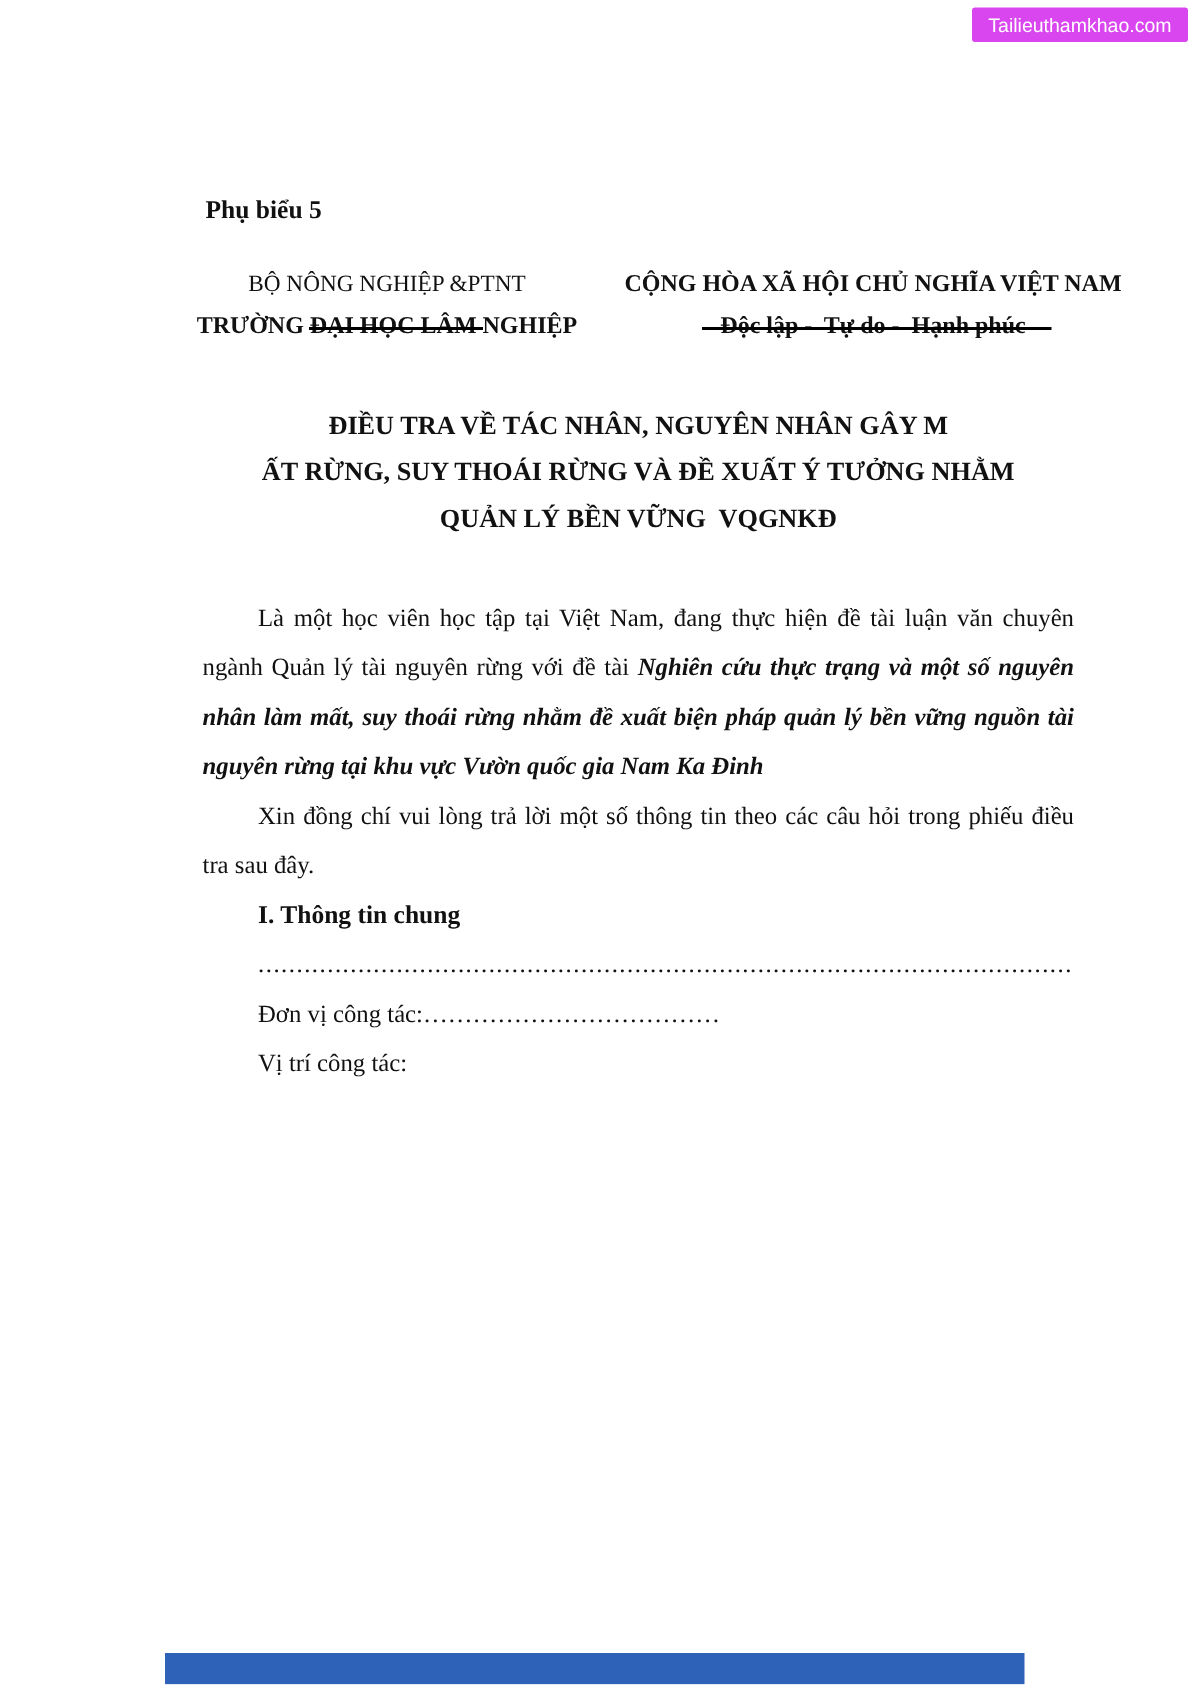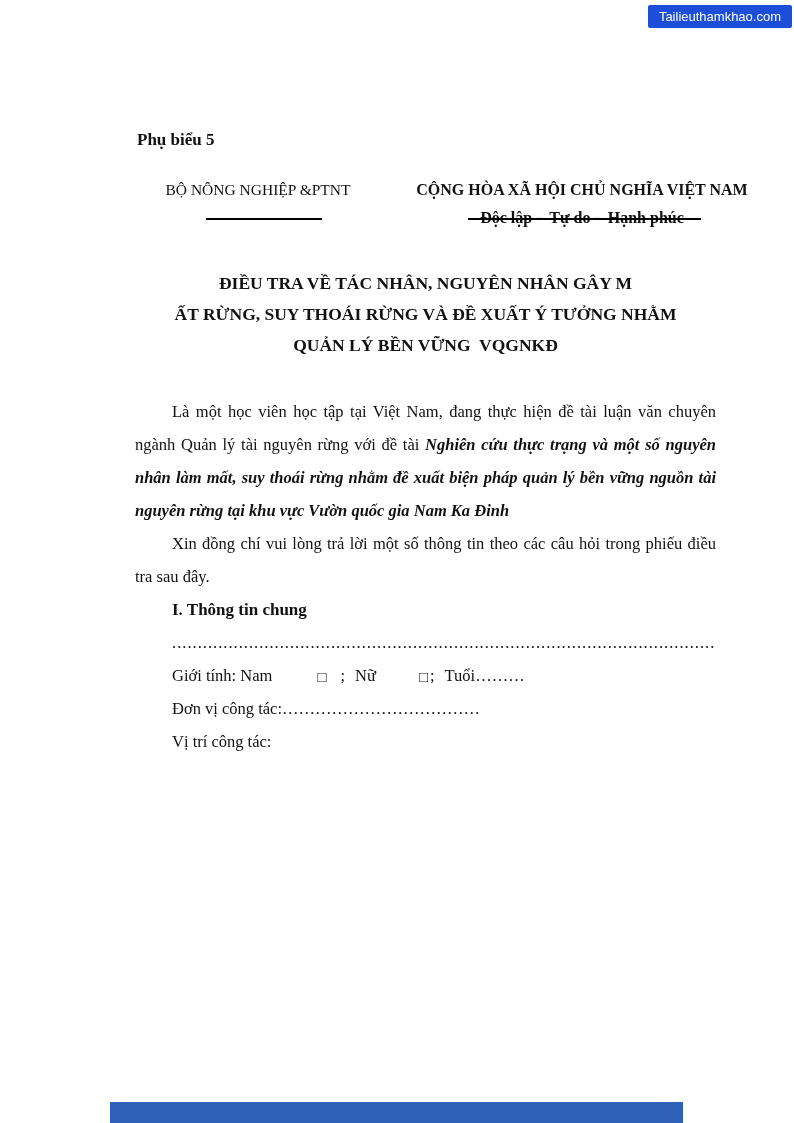--- a/index.html
+++ b/index.html
@@ -10,21 +10,21 @@
     background: #ffffff;
     overflow: hidden;
     font-family: "Liberation Serif", "DejaVu Serif", serif;
     color: #111111;
   }
   .abs { position: absolute; }
 
   
   .wm-badge {
     top: 5px; right: 2px;
-    background: #1d4ed8;
+    background: #d946ef;
     color: #ffffff;
     font-family: "Liberation Sans", sans-serif;
     font-size: 13px;
     line-height: 17px;
     padding: 3px 11px;
     border-radius: 2px;
   }
 
   
   .appendix { top: 130px; left: 137px; font-size: 17px; font-weight: bold; }
@@ -71,20 +71,21 @@
 </head>
 <body>
 
 <div class="page">
 
   <div class="abs wm-badge">Tailieuthamkhao.com</div>
 
   <div class="abs appendix">Phụ biểu 5</div>
 
   <div class="abs hdr hdr-left1">BỘ NÔNG NGHIỆP &amp;PTNT</div>
+  <div class="abs hdr hdr-left2">TRƯỜNG ĐẠI HỌC LÂM NGHIỆP</div>
   <div class="abs rule rule-left"></div>
 
   <div class="abs hdr hdr-right1">CỘNG HÒA XÃ HỘI CHỦ NGHĨA VIỆT NAM</div>
   <div class="abs hdr hdr-right2">Độc lập -  Tự do -  Hạnh phúc</div>
   <div class="abs rule rule-right"></div>
 
   <div class="abs title-block">
     <div class="title-line">ĐIỀU TRA VỀ TÁC NHÂN, NGUYÊN NHÂN GÂY M</div>
     <div class="title-line">ẤT RỪNG, SUY THOÁI RỪNG VÀ ĐỀ XUẤT Ý TƯỞNG NHẰM</div>
     <div class="title-line">QUẢN LÝ BỀN VỮNG  VQGNKĐ</div>
@@ -94,21 +95,20 @@
     <p><span>Là một học viên học tập tại Việt Nam, đang thực hiện đề tài luận văn chuyên ngành Quản lý tài nguyên rừng với đề tài </span><span class="em-topic">Nghiên cứu thực trạng và một số nguyên nhân làm mất, suy thoái rừng nhằm đề xuất biện pháp quản lý bền vững nguồn tài nguyên rừng tại khu vực Vườn quốc gia Nam Ka Đinh</span></p>
 
 
     <p>Xin đồng chí vui lòng trả lời một số thông tin theo các câu hỏi trong phiếu điều tra sau đây.</p>
 
     <p class="sec-heading">I. Thông tin chung</p>
 
 
     <p class="dots-ruler">..........................................................................................................................................................................</p>
 
-    <p class="line"><span>Giới tính: Nam</span><span class="cbx sp8">□</span><span class="sp14">;</span><span class="sp10">Nữ</span><span class="cbx sp6">□</span><span class="sp2">;</span><span class="sp10">Tuổi………</span></p>
 
     <p class="line">Đơn vị công tác:………………………………</p>
 
     <p class="line">Vị trí công tác:</p>
   </div>
 
   <div class="abs footer-bar"></div>
 
 </div>
 

